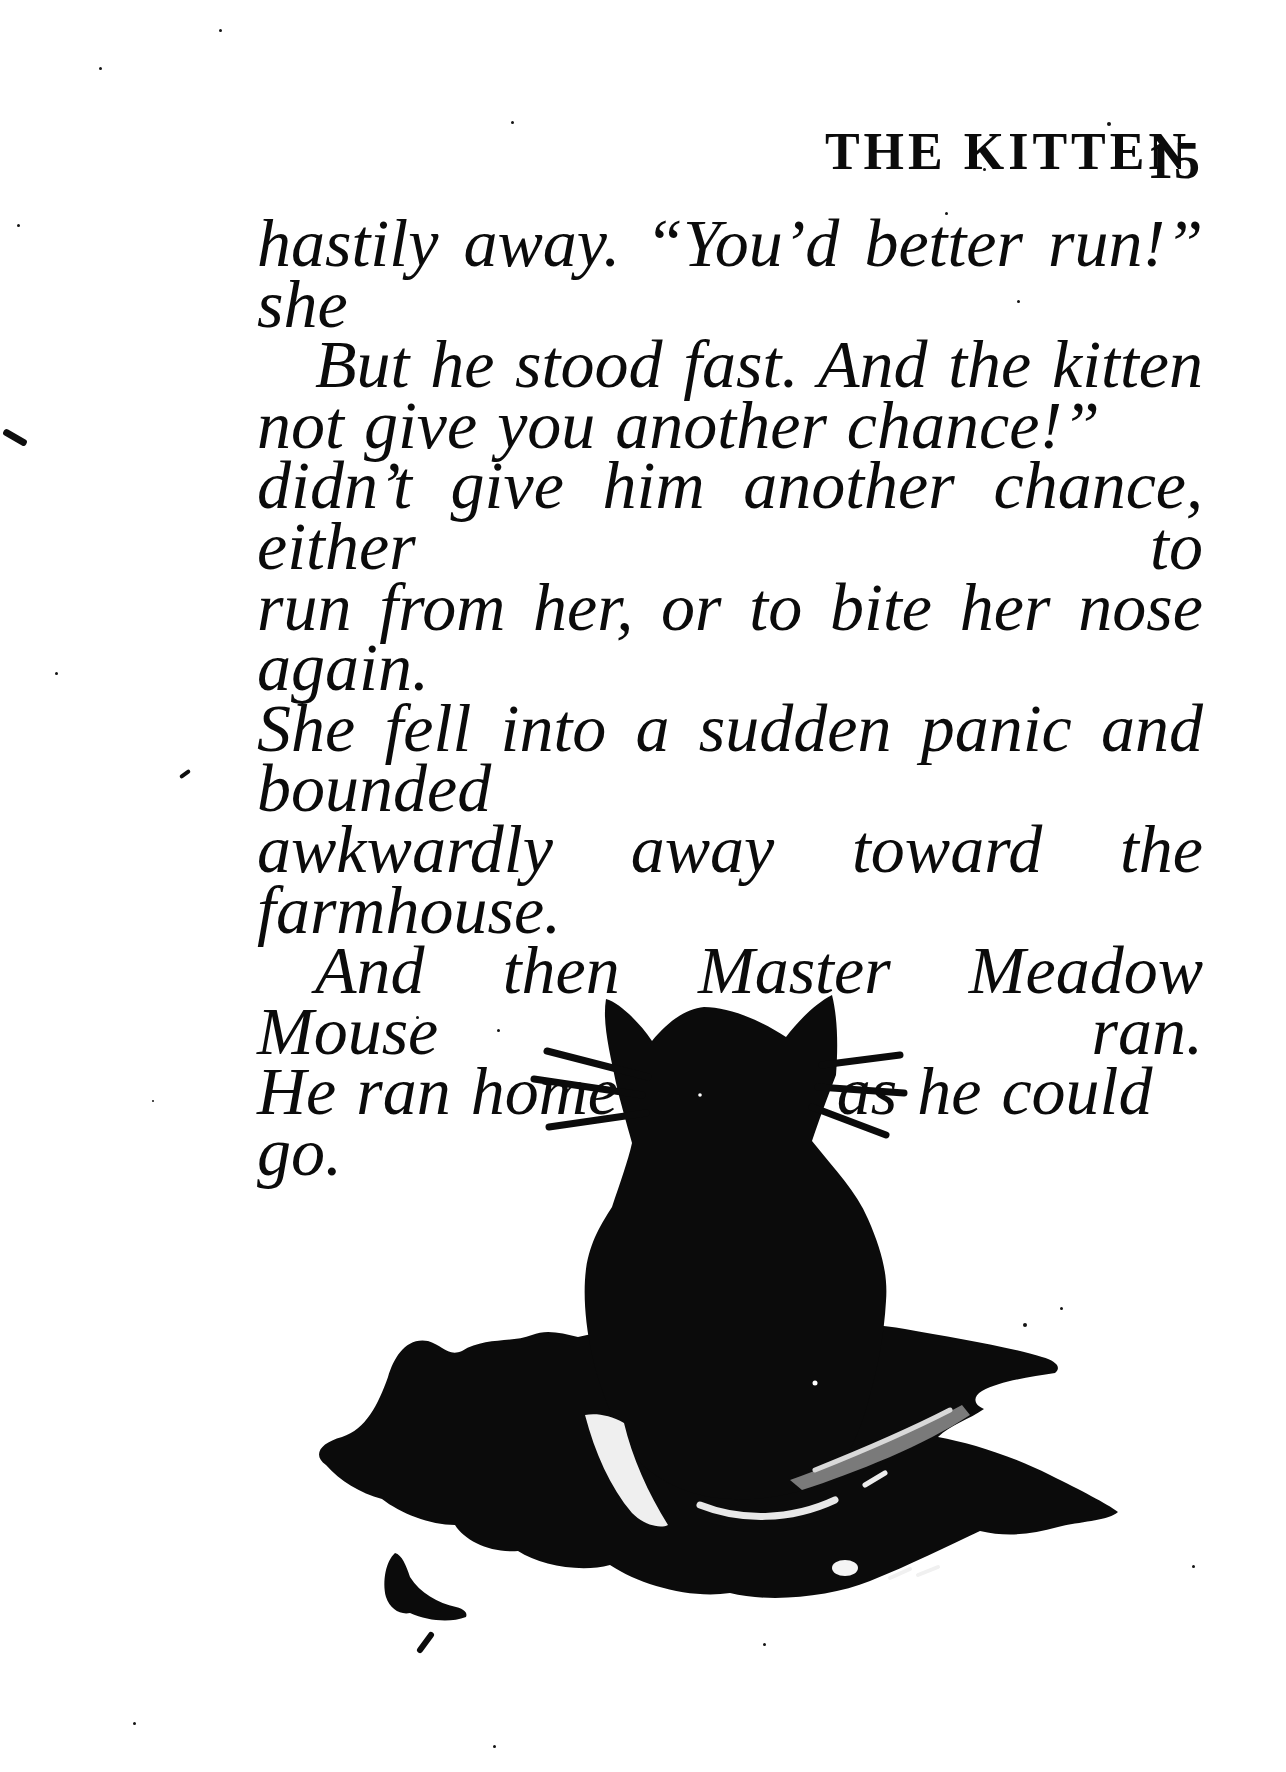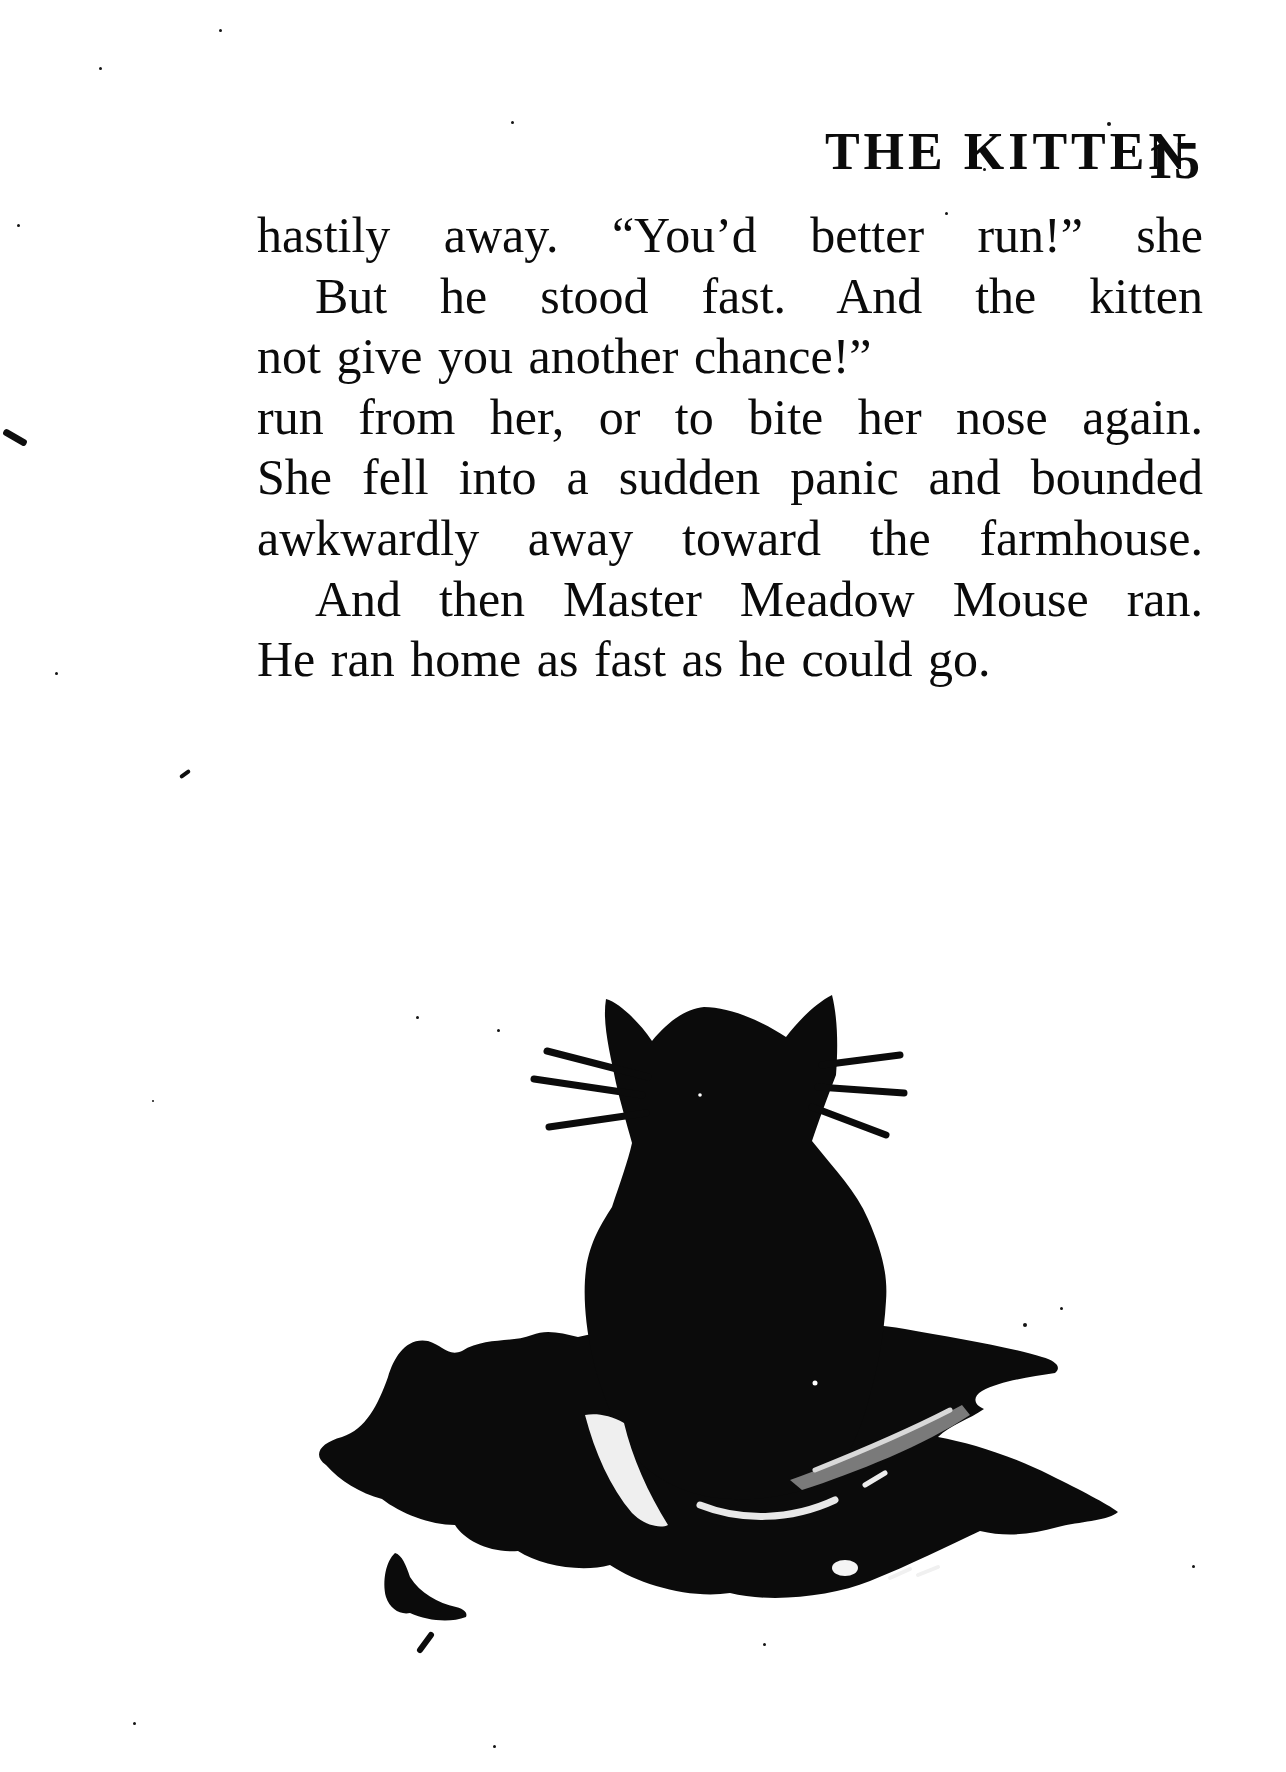--- a/index.html
+++ b/index.html
@@ -21,23 +21,24 @@
     position:absolute;left:0;right:13px;text-align:right;
     font-size:52px;font-weight:bold;letter-spacing:4px;
     white-space:nowrap;
   }
   .head-folio{
     position:absolute;right:2px;top:0;
     font-size:52px;font-weight:bold;letter-spacing:1px;margin-top:9px;
   }
   
   .text-block{
-    position:absolute;left:257px;top:205px;width:946px;
-    font-size:50px;line-height:60.6px;
+    position:absolute;left:257px;top:213px;width:946px;
+    font-size:68px;line-height:60.6px;
     word-spacing:3px;
+    font-style:italic;
   }
   .line{white-space:normal;}
   .line.justify{text-align:justify;text-align-last:justify;}
   .line.left{text-align:left;}
   .line.indent{text-indent:58px;}
   
   .illustration{
     position:absolute;left:270px;top:985px;width:860px;height:700px;
   }
   .illustration svg{display:block;width:100%;height:100%;}
@@ -54,20 +55,21 @@
 
   <div class="running-head">
     <div class="head-title">THE KITTEN</div>
     <div class="head-folio">15</div>
   </div>
 
   <div class="text-block">
     <div class="line justify">hastily away.  “You’d better run!” she</div>
     <div class="line justify indent">But he stood fast.  And the kitten</div>
     <div class="line left">not give you another chance!”</div>
+    <div class="line justify">didn’t give him another chance, either to</div>
     <div class="line justify">run from her, or to bite her nose again.</div>
     <div class="line justify">She fell into a sudden panic and bounded</div>
     <div class="line justify">awkwardly away toward the farmhouse.</div>
     <div class="line justify indent">And then Master Meadow Mouse ran.</div>
     <div class="line left">He ran home as fast as he could go.</div>
   </div>
 
   <div class="illustration">
     <svg viewBox="0 0 860 700" xmlns="http://www.w3.org/2000/svg">
       <desc>Black ink silhouette of the kitten seen from behind, with pointed ears and long whiskers, sitting in a spreading ink-blot puddle</desc>

